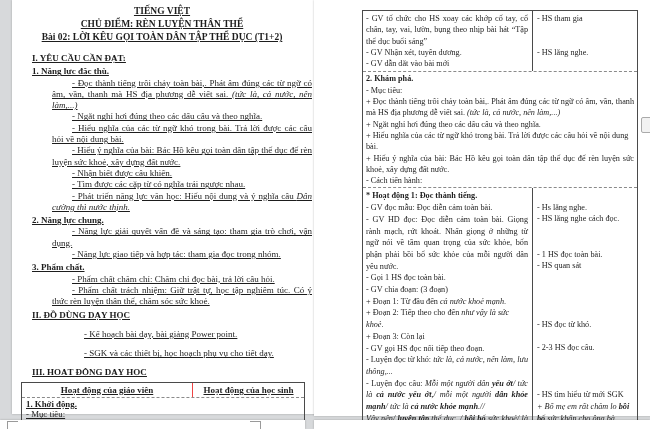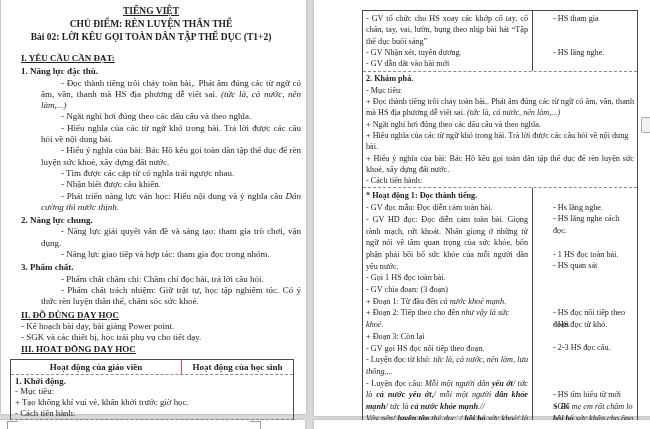--- a/index.html
+++ b/index.html
@@ -3,34 +3,34 @@
 <meta charset="utf-8">
 <style>
   html,body{margin:0;padding:0;}
   body{
     width:650px;height:429px;overflow:hidden;position:relative;
     background:#d7d9db;
     font-family:"Liberation Serif","DejaVu Serif",serif;
     color:#1d1d1d;
   }
   .page{position:absolute;background:#ffffff;box-shadow:0 0 2px rgba(0,0,0,.25);}
-  #left-page{left:1px;top:0;width:305px;height:414px;}
+  #left-page{left:12px;top:0;width:305px;height:414px;text-decoration:underline;}
   #right-page{left:314px;top:0;width:336px;height:416px;padding-left:40px;}
   #next-left{left:0;top:420px;width:305px;height:9px;}
   #next-right{left:314px;top:420px;width:336px;height:9px;}
 
   
   #left-content{padding:5px 5px 0 0;font-size:9px;line-height:11.3px;}
   .title-block p{margin:0;text-align:center;font-weight:bold;font-size:9.5px;line-height:13px;}
   .u{text-decoration:underline;}
   .sec-head{font-weight:bold;text-decoration:underline;margin:0;text-indent:20px;}
   #sec1-head{margin-top:9px;}
   .sub-head{font-weight:bold;margin:2px 0 0 0;text-indent:20px;}
   .p{margin:0;text-indent:20px;text-align:justify;padding-left:40px;}
-  .pl{margin:0;text-indent:20px;}
+  .pl{margin:8px;text-indent:20px;padding-left:44px;}
   .i{font-style:italic;}
   .bi{font-style:italic;font-weight:bold;}
   .b{font-weight:bold;}
 
   .ltable{
     margin:3px 0 0 9px;width:284px;box-sizing:border-box;
     border:1px solid #4a4a4a;border-bottom:1px dashed #8a8a8a;
   }
   .lt-head{display:flex;border-bottom:1px dashed #8a8a8a;font-weight:bold;text-align:center;}
   .lt-head>div{padding:1px 2px;font-size:9px;line-height:12px;}
@@ -43,21 +43,21 @@
   .rtable{
     position:absolute;left:48px;top:10px;width:276px;box-sizing:border-box;
     border:1px solid #4a4a4a;border-bottom:1px dashed #8a8a8a;
     font-size:8.2px;line-height:11.3px;
   }
   .rtable p{margin:0;}
   .rrow{display:flex;}
   .rrow.full{display:block;padding:1px 3px;border-top:1px dashed #8a8a8a;}
   .cell-l{width:170px;box-sizing:border-box;border-right:1px solid #4a4a4a;padding:2px 4px 2px 3px;}
   .cell-r{flex:1;position:relative;}
-  .cell-r p{position:absolute;left:20px;right:2px;}
+  .cell-r p{position:absolute;left:4px;right:2px;}
   .r3{border-top:1px dashed #8a8a8a;line-height:11.7px;}
   .just{text-align:justify;}
 
   
   .mark{position:absolute;width:10px;height:8px;}
   #mark-a{left:7px;top:421px;border-left:1px solid #9a9a9a;border-top:1px solid #9a9a9a;}
   #mark-b{left:250px;top:421px;border-right:1px solid #9a9a9a;border-top:1px solid #9a9a9a;}
 
   #scroll-thumb{
     position:absolute;left:641px;top:117px;width:9px;height:14px;
@@ -74,33 +74,33 @@
       <p>CHỦ ĐIỂM: RÈN LUYỆN THÂN THỂ</p>
       <p>Bài 02: LỜI KÊU GỌI TOÀN DÂN TẬP THỂ DỤC (T1+2)</p>
     </div>
 
     <p class="sec-head" id="sec1-head">I. YÊU CẦU CẦN ĐẠT:</p>
     <p class="sub-head">1. Năng lực đặc thù.</p>
     <p class="p"><span>- Đọc thành tiếng trôi chảy toàn bài,. Phát âm đúng các từ ngữ có âm, vần, thanh mà HS địa phương dễ viết sai. </span><span class="i">(tức là, cả nước, nên làm,...)</span></p>
     <p class="p">- Ngắt nghỉ hơi đúng theo các dấu câu và theo nghĩa.</p>
     <p class="p">- Hiểu nghĩa của các từ ngữ khó trong bài. Trả lời được các câu hỏi về nội dung bài.</p>
     <p class="p">- Hiểu ý nghĩa của bài: Bác Hồ kêu gọi toàn dân tập thể dục để rèn luyện sức khoẻ, xây dựng đất nước.</p>
+    <p class="p">- Nhận biết được câu khiến.</p>
     <p class="p">- Tìm được các cặp từ có nghĩa trái ngược nhau.</p>
-    <p class="p">- Nhận biết được câu khiến.</p>
     <p class="p"><span>- Phát triển năng lực văn học: Hiểu nội dung và ý nghĩa câu </span><span class="i">Dân cường thì nước thịnh.</span></p>
     <p class="sub-head">2. Năng lực chung.</p>
     <p class="p">- Năng lực giải quyết vấn đề và sáng tạo: tham gia trò chơi, vận dụng.</p>
     <p class="p">- Năng lực giao tiếp và hợp tác: tham gia đọc trong nhóm.</p>
     <p class="sub-head">3. Phẩm chất.</p>
     <p class="p">- Phẩm chất chăm chỉ: Chăm chỉ đọc bài, trả lời câu hỏi.</p>
     <p class="p">- Phẩm chất trách nhiệm: Giữ trật tự, học tập nghiêm túc. Có ý thức rèn luyện thân thể, chăm sóc sức khoẻ.</p>
 
     <p class="sec-head" style="margin-top:2px">II. ĐỒ DÙNG DẠY HỌC</p>
     <p class="pl">- Kế hoạch bài dạy, bài giảng Power point.</p>
-    <p class="pl">- SGK và các thiết bị, học trái phụ vụ cho tiết dạy.</p>
+    <p class="pl">- SGK và các thiết bị, học hoạch phụ vụ cho tiết dạy.</p>
     <p class="sec-head" style="margin-top:1px">III. HOẠT ĐỘNG DẠY HỌC</p>
 
     <div class="ltable">
       <div class="lt-head">
         <div class="lt-c1">Hoạt động của giáo viên</div>
         <div class="lt-c2">Hoạt động của học sinh</div>
       </div>
       <div class="lt-body">
         <p class="b">1. Khởi động.</p>
         <p>- Mục tiêu:</p>
@@ -150,21 +150,20 @@
         <p class="just"><span>- Luyện đọc từ khó: </span><span class="i">tức là, cả nước, nên làm, lưu thông,...</span></p>
         <p class="just"><span>- Luyện đọc câu: </span><span class="i">Mỗi một người dân </span><span class="bi">yếu ớt</span><span class="i">/ tức là </span><span class="bi">cả nước yếu ớt</span><span class="i">,/ mỗi một người </span><span class="bi">dân khỏe mạnh</span><span class="i">/ tức là </span><span class="bi">cả nước khỏe mạnh</span><span class="i">.//</span></p>
         <p class="just"><span class="i">Vậy nên/ </span><span class="bi">luyện tập</span><span class="i"> thể dục, / </span><span class="bi">bồi bổ</span><span class="i"> sức khoẻ/ là </span><span class="bi">bổn phận</span><span class="i"> của mỗi một người dân yêu nước. //</span></p>
 
       </div>
       <div class="cell-r" style="height:236px">
         <p style="top:14px">- Hs lắng nghe.</p>
         <p style="top:25px">- HS lắng nghe cách đọc.</p>
         <p style="top:61px">- 1 HS đọc toàn bài.</p>
         <p style="top:72px">- HS quan sát</p>
-        <p style="top:119px">- HS đọc nối tiếp theo đoạn.</p>
         <p style="top:131px">- HS đọc từ khó.</p>
         <p style="top:154px">- 2-3 HS đọc câu.</p>
         <p style="top:201px">- HS tìm hiểu từ mới SGK</p>
         <p style="top:213px" class="i"><span>+ Bố mẹ em rất chăm lo </span><span class="bi">bồi bổ</span><span> sức khấn cho ông bà.</span></p>
       </div>
     </div>
 
   </div>
 </div>
 

